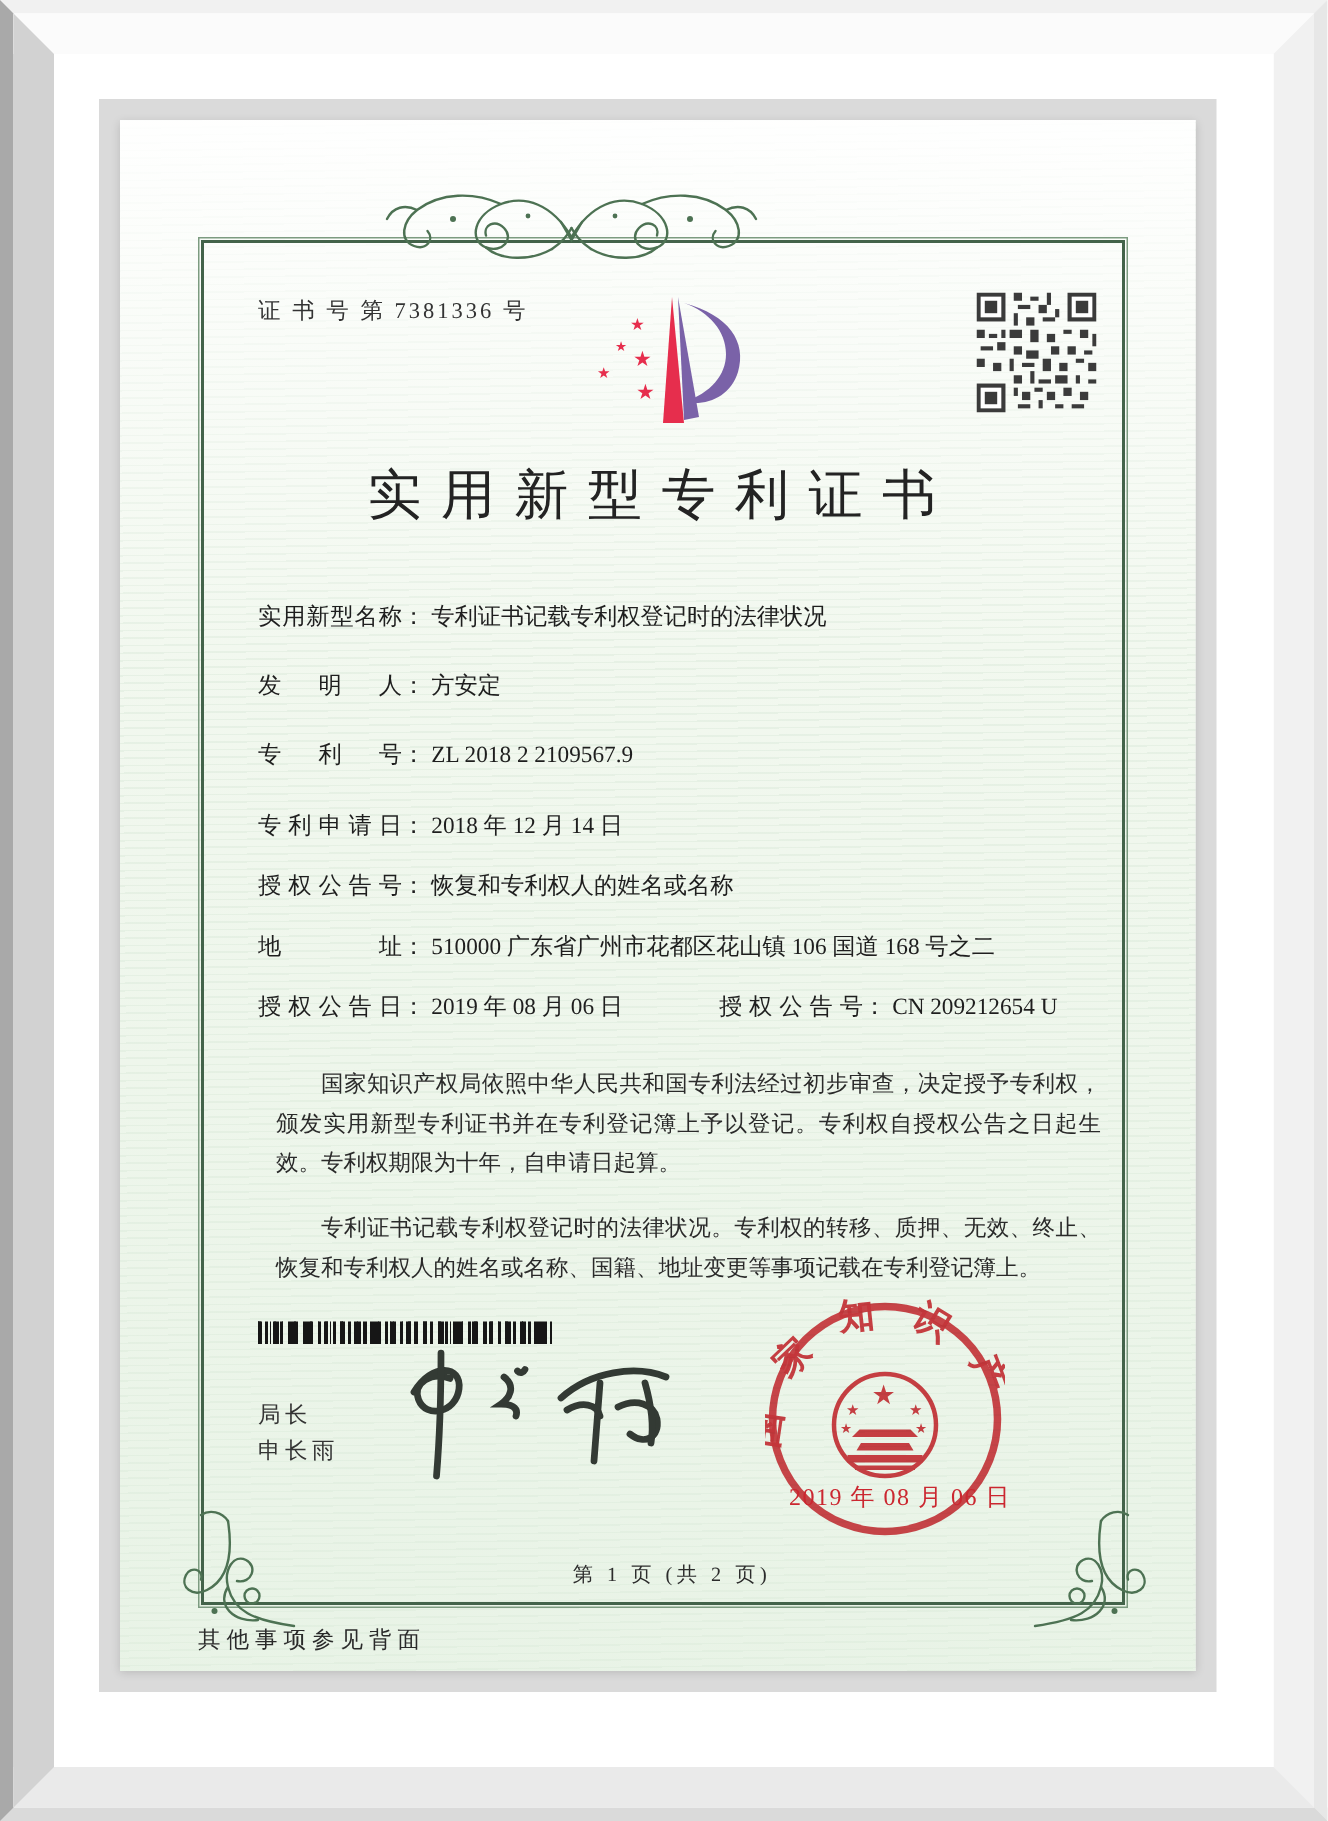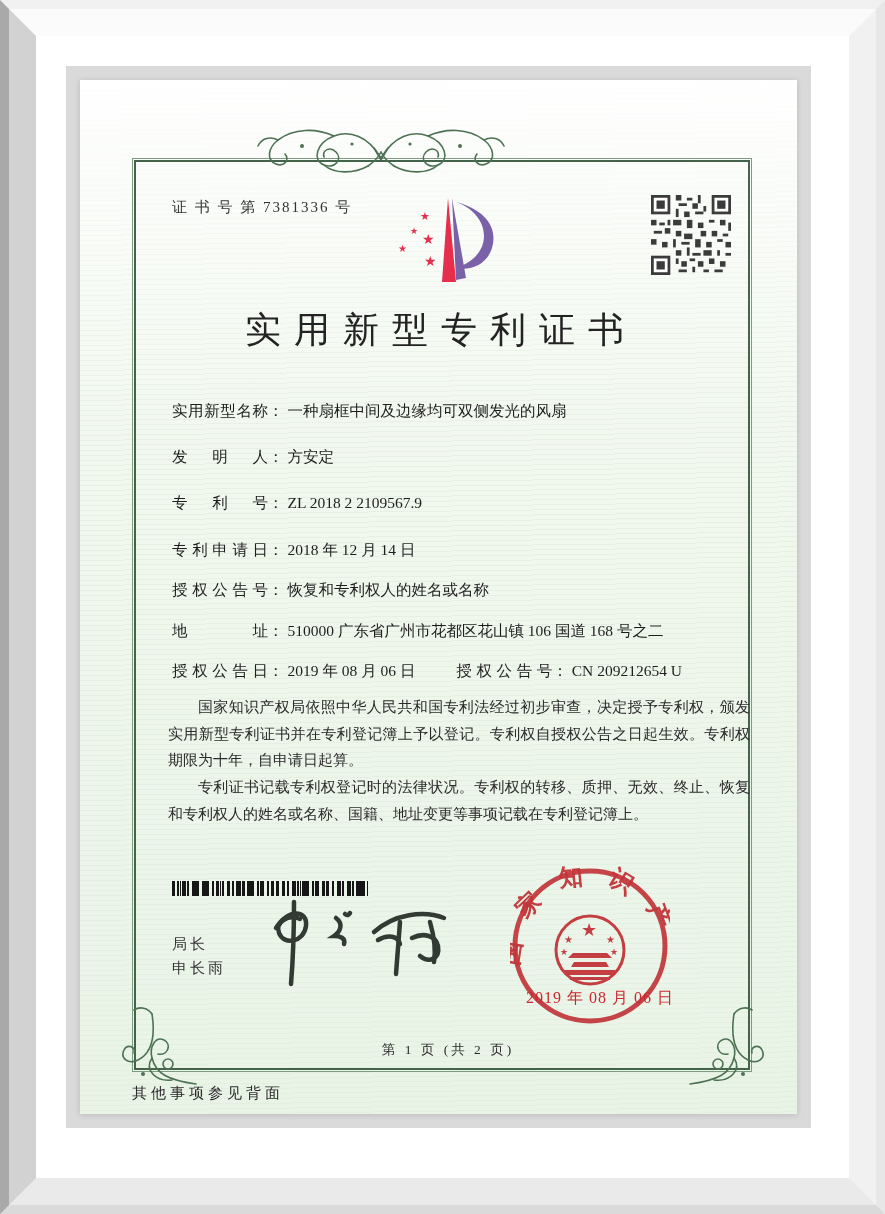--- a/index.html
+++ b/index.html
@@ -34,25 +34,25 @@
   .deco-br{left:606px;top:926px;transform:scaleX(-1);}
   
   .cert-no{position:absolute;left:92px;top:118px;font-size:15px;letter-spacing:2px;color:#333;}
   .logo{position:absolute;left:310px;top:114px;}
   .qr{position:absolute;left:571px;top:115px;}
   .title{position:absolute;left:52px;top:226px;width:618px;text-align:center;
     font-size:36px;font-weight:normal;letter-spacing:13px;color:#232323;}
   .row{position:absolute;left:92px;font-size:15.5px;color:#1e1e1e;white-space:nowrap;}
   .row .label{display:inline-block;width:96px;text-align:justify;text-align-last:justify;vertical-align:bottom;}
   .row .colon{margin-right:4px;}
-  .row .pair2{margin-left:37px;}
+  .row .pair2{margin-left:60px;}
   .r0{top:321px}.r1{top:367px}.r2{top:413px}.r3{top:460px}.r4{top:500px}.r5{top:541px}.r6{top:581px}
   .paras{position:absolute;left:88px;top:614px;width:582px;font-size:15px;line-height:1.78;
     color:#2a2a2a;text-align:justify;}
-  .paras p{margin:0;text-indent:2em;}
+  .paras p{margin:16px;text-indent:2em;}
   .barcode{position:absolute;left:92px;top:801px;width:196px;height:15px;
     background:
       repeating-linear-gradient(90deg,#161616 0 2px,transparent 2px 5px),
       repeating-linear-gradient(90deg,#161616 0 1px,transparent 1px 8px),
       repeating-linear-gradient(90deg,#161616 0 3px,transparent 3px 11px);}
   .signer{position:absolute;left:92px;top:852px;font-family:"Liberation Sans","DejaVu Sans",sans-serif;
     font-size:15px;color:#343434;letter-spacing:3px;line-height:24px;}
   .signature{position:absolute;left:168px;top:808px;}
   .seal{position:absolute;left:430px;top:786px;mix-blend-mode:multiply;}
   .seal-date{position:absolute;left:400px;top:908px;width:240px;text-align:center;
@@ -183,21 +183,21 @@
       <rect x="10" y="27" width="3" height="1"></rect>
         <rect x="15" y="26" width="1" height="2"></rect>
         <rect x="19" y="27" width="2" height="1"></rect>
         <rect x="23" y="27" width="3" height="1"></rect>
     </g>
   </svg>
 
   <div class="title">实用新型专利证书</div>
 
   <div class="row r0">
-    <span class="label">实用新型名称</span><span class="colon">：</span><span>一种扇框中间及边缘均可双侧发光的风扇</span>
+    <span class="label">实用新型名称</span><span class="colon">：</span><span>专利证书记载专利权登记时的法律状况</span>
   </div>
   <div class="row r1">
     <span class="label">发明人</span><span class="colon">：</span><span>方安定</span>
   </div>
   <div class="row r2">
     <span class="label">专利号</span><span class="colon">：</span><span>ZL 2018 2 2109567.9</span>
   </div>
   <div class="row r3">
     <span class="label">专利申请日</span><span class="colon">：</span><span>2018 年 12 月 14 日</span>
   </div>

